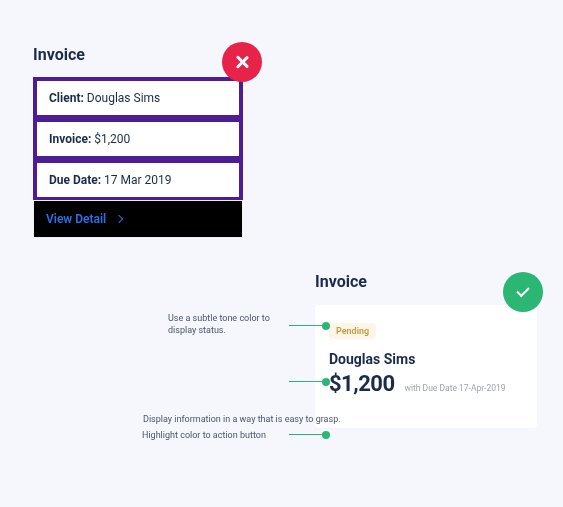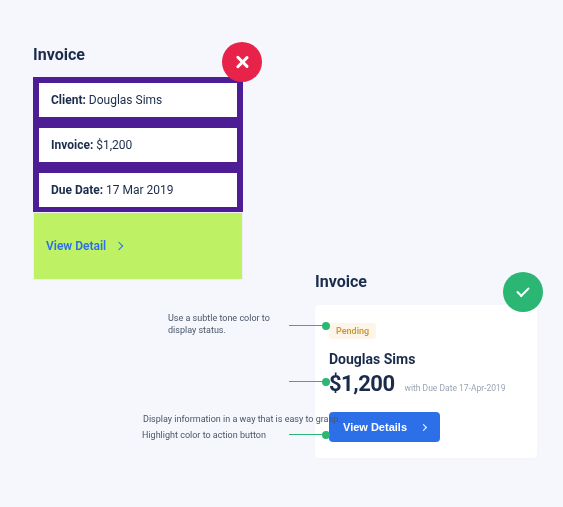--- a/index.html
+++ b/index.html
@@ -18,34 +18,34 @@
     width: 210px;
   }
   .card-bad .title {
     font-size: 16px;
     font-weight: 700;
     color: #1a2b4c;
     margin-bottom: 14px;
   }
   .card-bad .row {
     background: #fff;
-    border: 6px solid #4c1d95;
+    border: 4px solid #4c1d95;
     padding: 10px 12px;
     margin-top: -1px;
     font-size: 12px;
     color: #1a2b4c;
   }
   .card-bad .row:first-of-type { margin-top: 0; }
   .card-bad .label { font-weight: 700; }
   .card-bad .value { font-weight: 400; }
   .view-detail {
-    background: #bef264;
+    background: #000000;
     border: 1px solid #edf0f5;
     margin-top: -1px;
-    padding: 26px 12px;
+    padding: 11px 12px;
     font-size: 12px;
     font-weight: 600;
     color: #2d6fe8;
     display: flex;
     align-items: center;
     gap: 10px;
     cursor: pointer;
   }
   .chev-small {
     width: 6px;
@@ -230,24 +230,20 @@
 
 <div class="card-good">
   <div class="title">Invoice</div>
   <div class="body">
     <span class="pill">Pending</span>
     <div class="client-name">Douglas Sims</div>
     <div class="amount-row">
       <span class="amount">$1,200</span>
       <span class="due-text">with Due Date 17-Apr-2019</span>
     </div>
-    <button class="btn-primary">
-      <span>View Details</span>
-      <span class="chev-white"></span>
-    </button>
   </div>
 </div>
 
 <div class="badge-check">
   <div class="check-icon"></div>
 </div>
 
 <div class="annotation anno1">Use a subtle tone color to display status.</div>
 <div class="annotation anno2">Display information in a way that is easy to grasp.</div>
 <div class="annotation anno3">Highlight color to action button</div>

